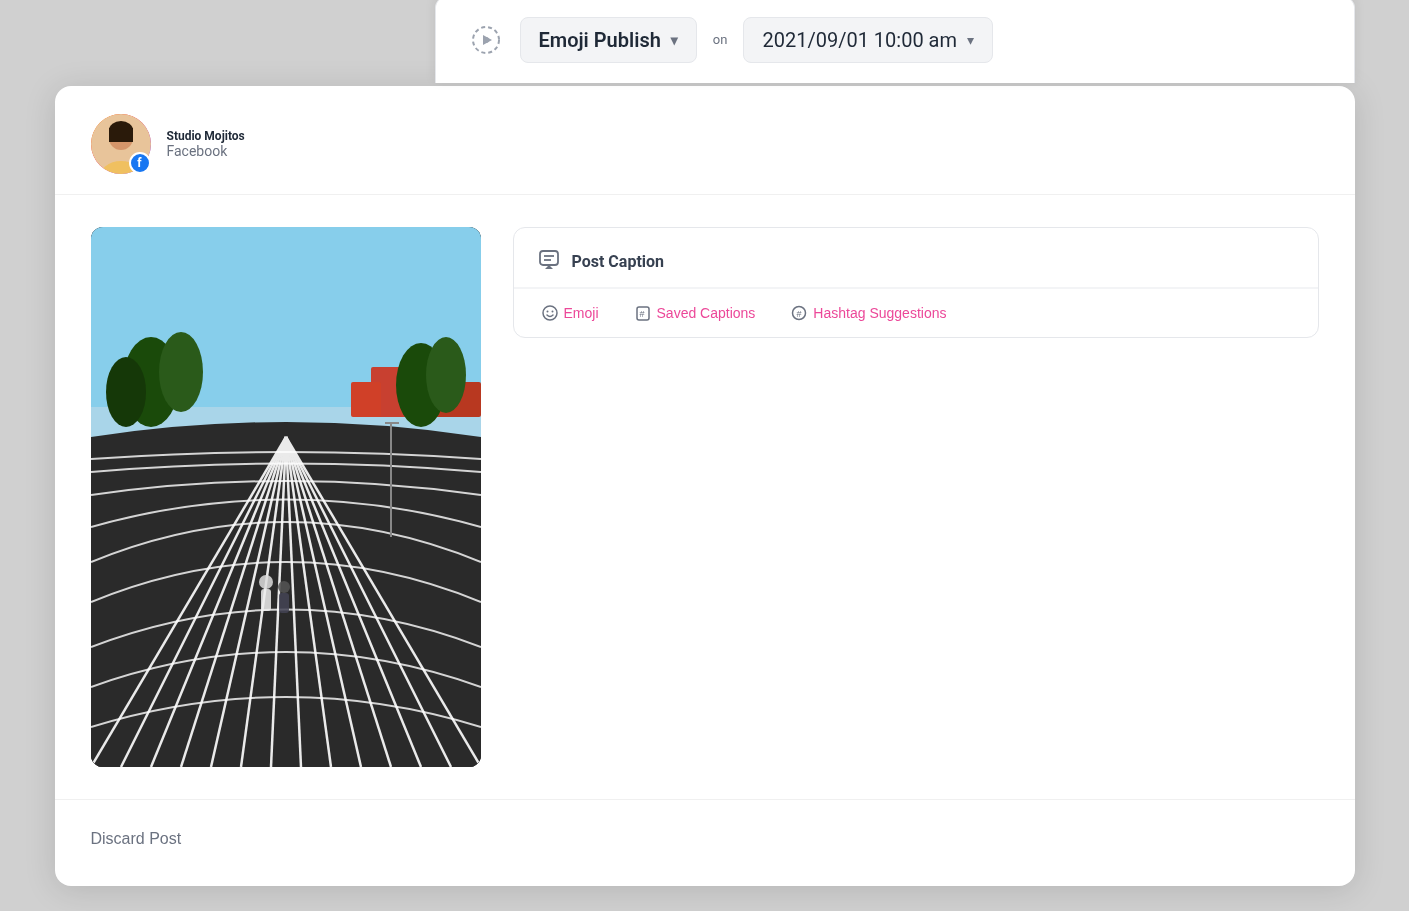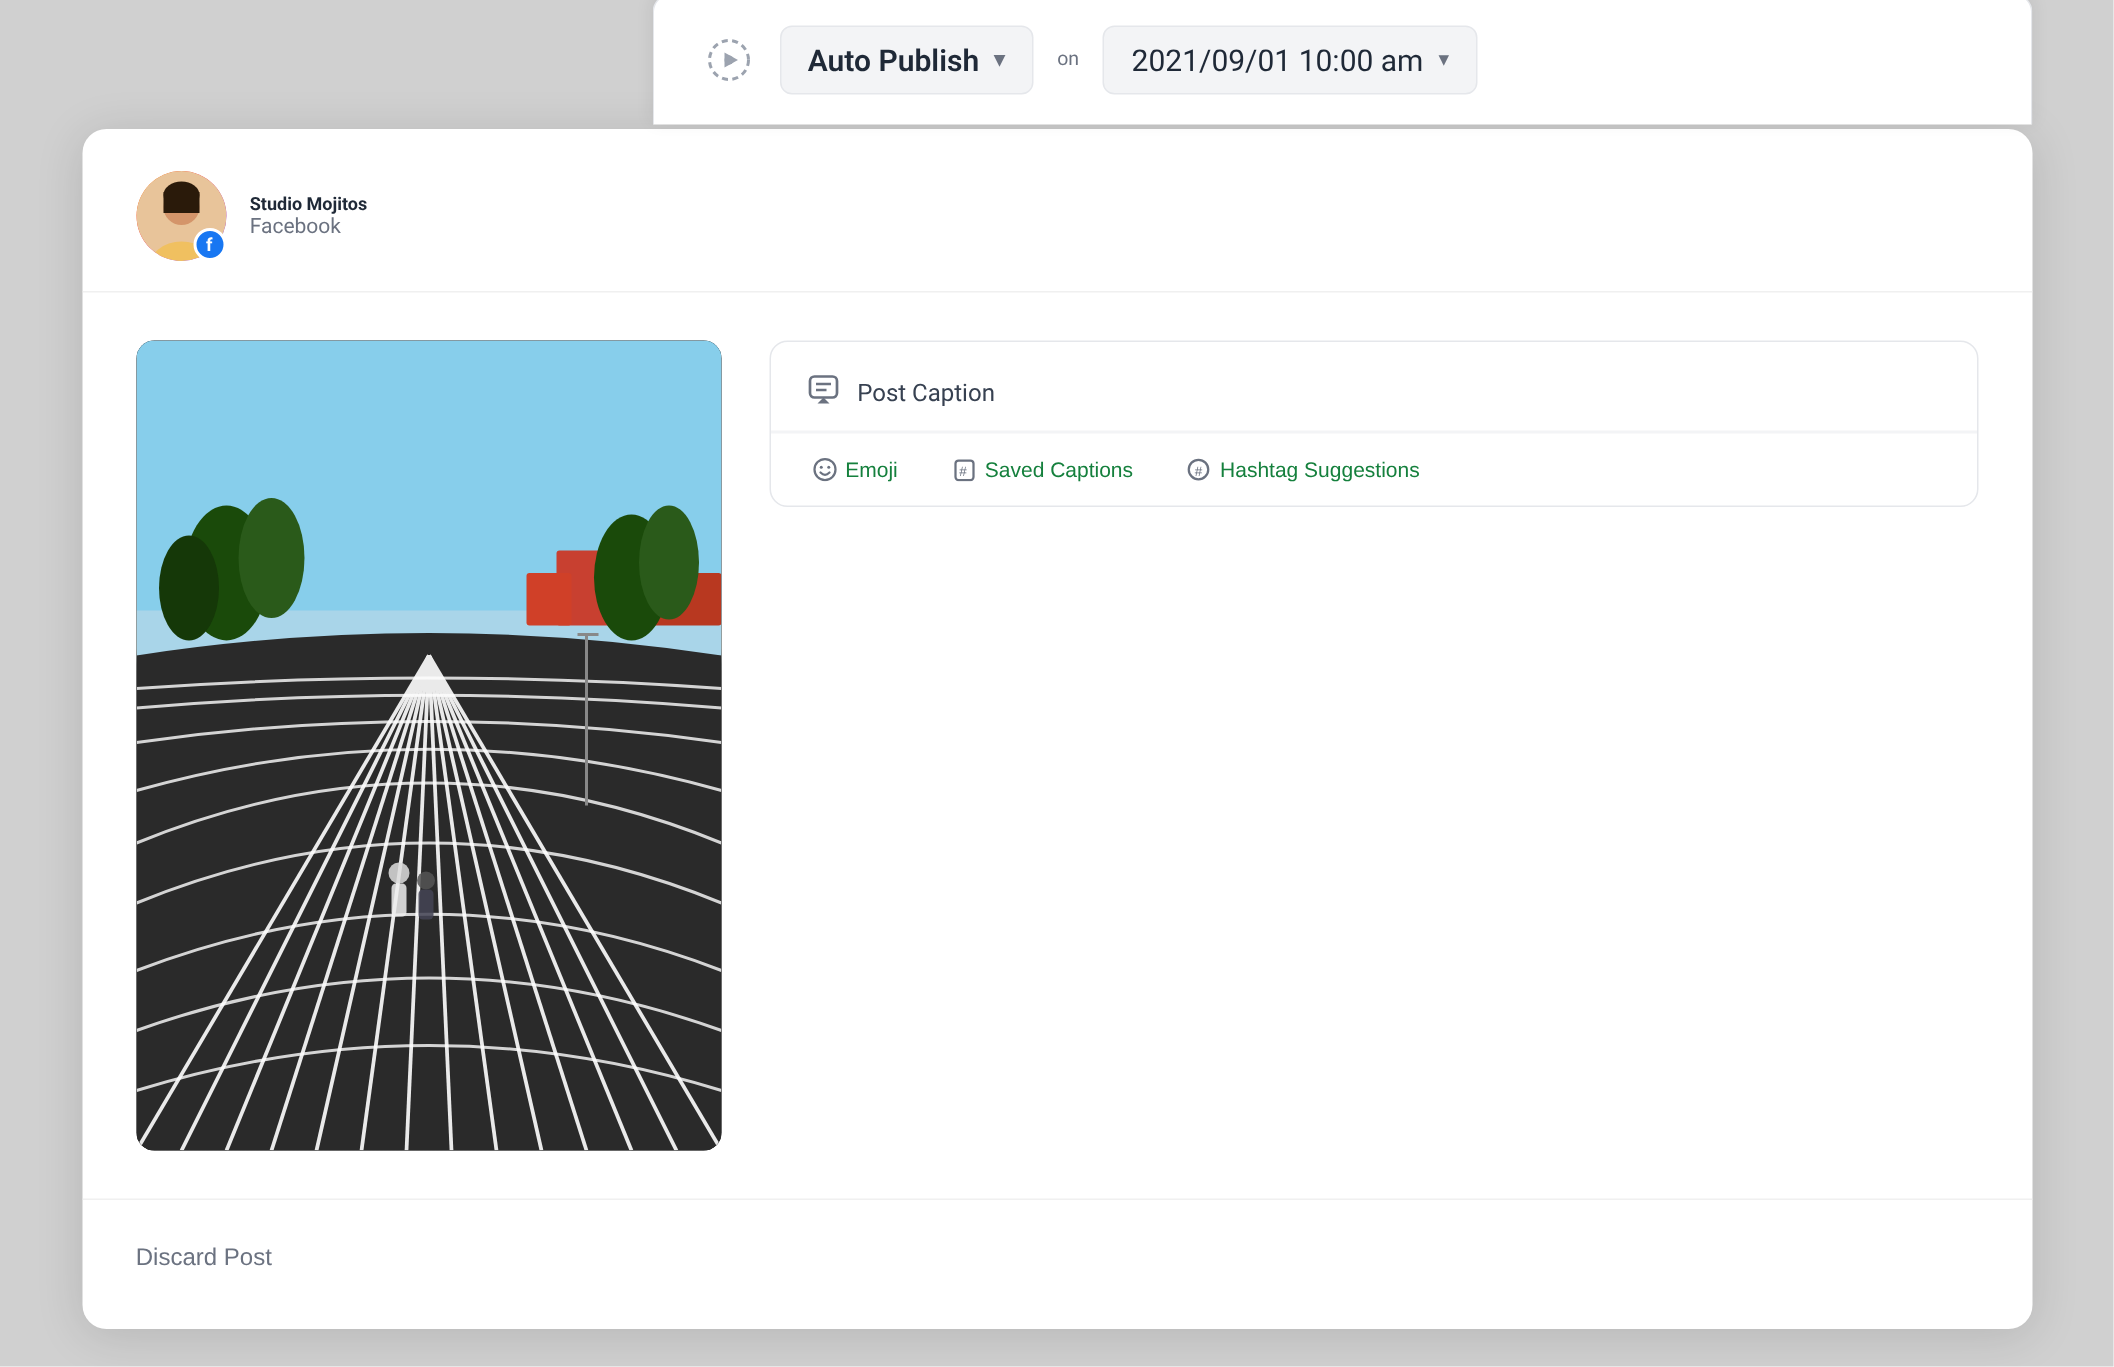--- a/index.html
+++ b/index.html
@@ -212,21 +212,21 @@
       border-bottom: 1px solid #f3f4f6;
     }
 
     .caption-icon {
       color: #6b7280;
       font-size: 20px;
     }
 
     .caption-title {
       font-size: 16px;
-      font-weight: 400;
+      font-weight: 700;
       color: #374151;
     }
 
     .caption-textarea {
       width: 100%;
       border: none;
       outline: none;
       padding: 16px 24px;
       font-size: 16px;
       color: #9ca3af;
@@ -241,21 +241,21 @@
       display: flex;
       align-items: center;
       gap: 20px;
       border-top: 1px solid #f3f4f6;
     }
 
     .toolbar-btn {
       display: flex;
       align-items: center;
       gap: 6px;
-      color: #15803d;
+      color: #ec4899;
       font-size: 14px;
       cursor: pointer;
       background: none;
       border: none;
       padding: 4px 8px;
       border-radius: 6px;
       transition: background 0.15s;
     }
 
     
@@ -295,21 +295,21 @@
   <div class="top-bar">
     <div class="auto-publish-icon">
       <svg width="32" height="32" viewBox="0 0 32 32" fill="none" stroke="#9ca3af" stroke-width="2">
         <circle cx="16" cy="16" r="13" stroke-dasharray="4 3"></circle>
         <polygon points="13,11 22,16 13,21" fill="#9ca3af" stroke="none"></polygon>
         <circle cx="16" cy="16" r="3" fill="#9ca3af" stroke="none"></circle>
       </svg>
     </div>
 
     <div class="publish-dropdown">
-      <span>Auto Publish</span>
+      <span>Emoji Publish</span>
       <span class="chevron-icon">▾</span>
     </div>
 
     <span class="on-text">on</span>
 
     <div class="date-dropdown">
       <span>2021/09/01 10:00 am</span>
       <span class="chevron-icon">▾</span>
     </div>
   </div>

